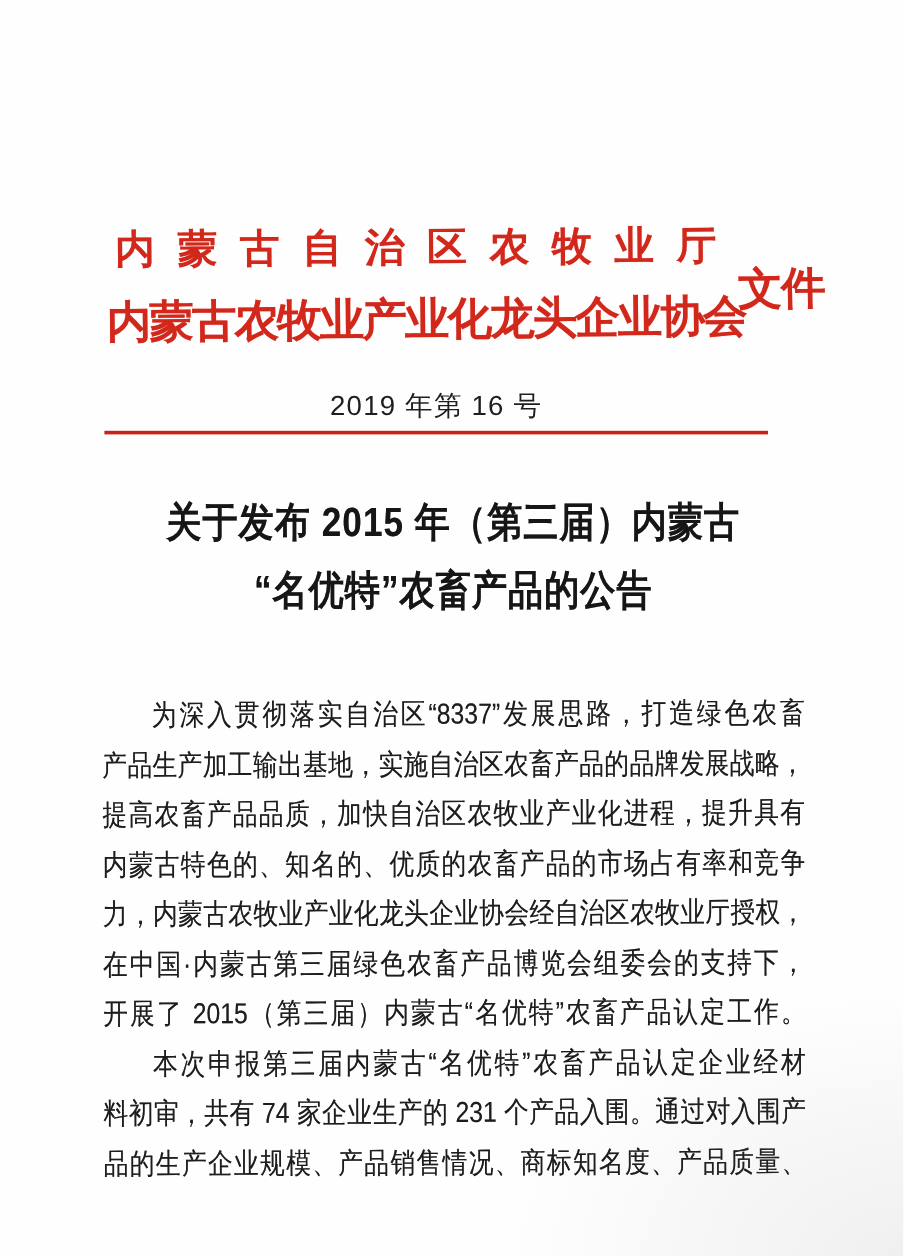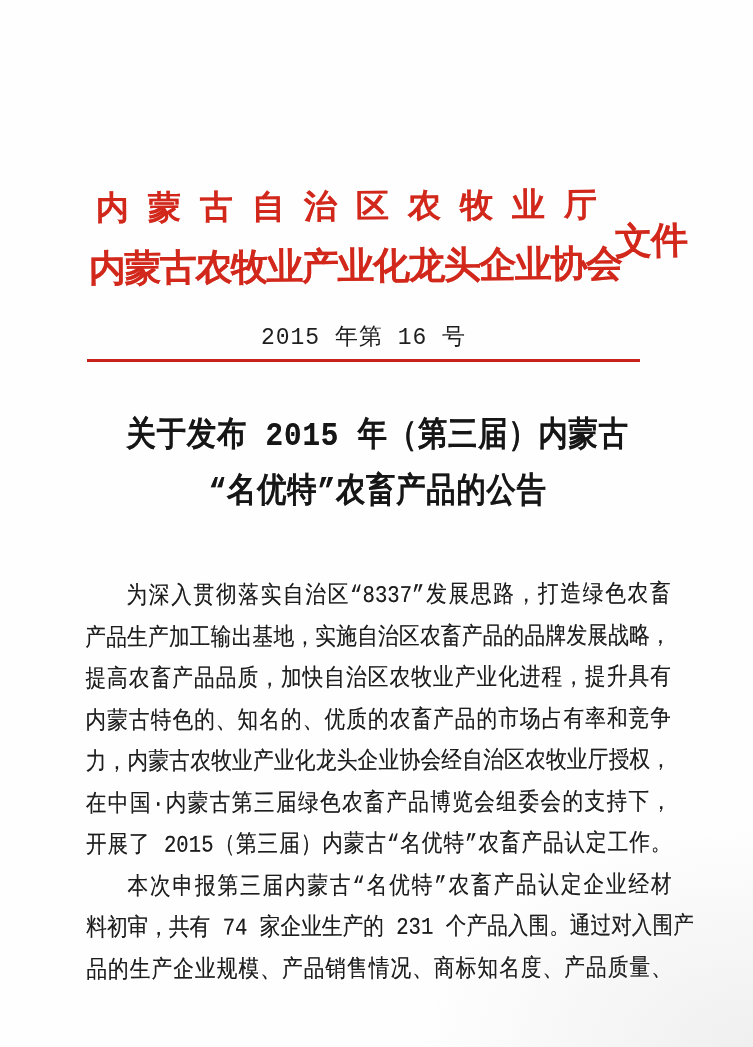--- a/index.html
+++ b/index.html
@@ -6,21 +6,21 @@
     margin: 0;
     padding: 0;
     background: #ffffff;
   }
   .page {
     position: relative;
     width: 753px;
     height: 1047px;
     background: #fefefe;
     overflow: hidden;
-    font-family: Liberation Mono, monospace;
+    font-family: Liberation Sans, sans-serif;
   }
   
   .scan-shade {
     position: absolute;
     right: 0; bottom: 0;
     width: 360px; height: 240px;
     background: radial-gradient(ellipse at 100% 100%, rgba(110,110,110,0.10), rgba(110,110,110,0.0) 65%);
     pointer-events: none;
   }
 
@@ -120,21 +120,21 @@
 <body>
 
 <div class="page">
 
   <div class="org1">内蒙古自治区农牧业厅</div>
 
   <div class="org2">内蒙古农牧业产业化龙头企业协会</div>
 
   <div class="doctype">文件</div>
 
-  <div class="docnum">2015 年第 16 号</div>
+  <div class="docnum">2019 年第 16 号</div>
 
   <div class="rule"></div>
 
   <div class="title-wrap">
     <div class="title-line">关于发布 2015 年（第三届）内蒙古</div>
     <div class="title-line">“名优特”农畜产品的公告</div>
   </div>
 
   <div class="body-wrap">
     <div class="bl indent">为深入贯彻落实自治区“8337”发展思路，打造绿色农畜</div>

